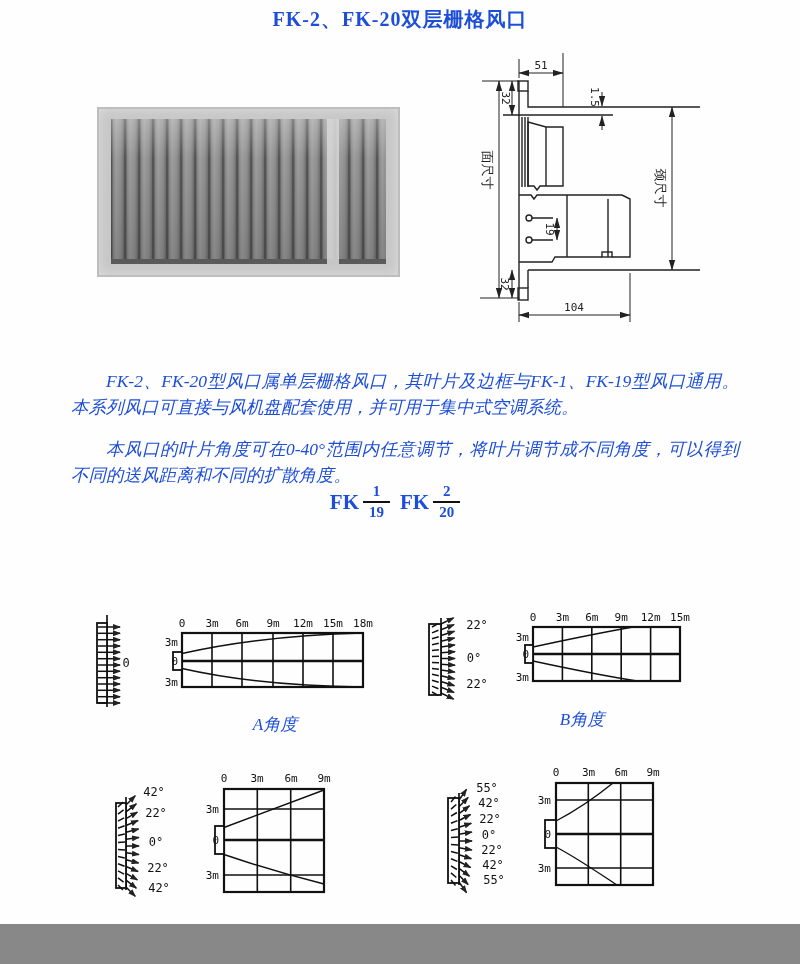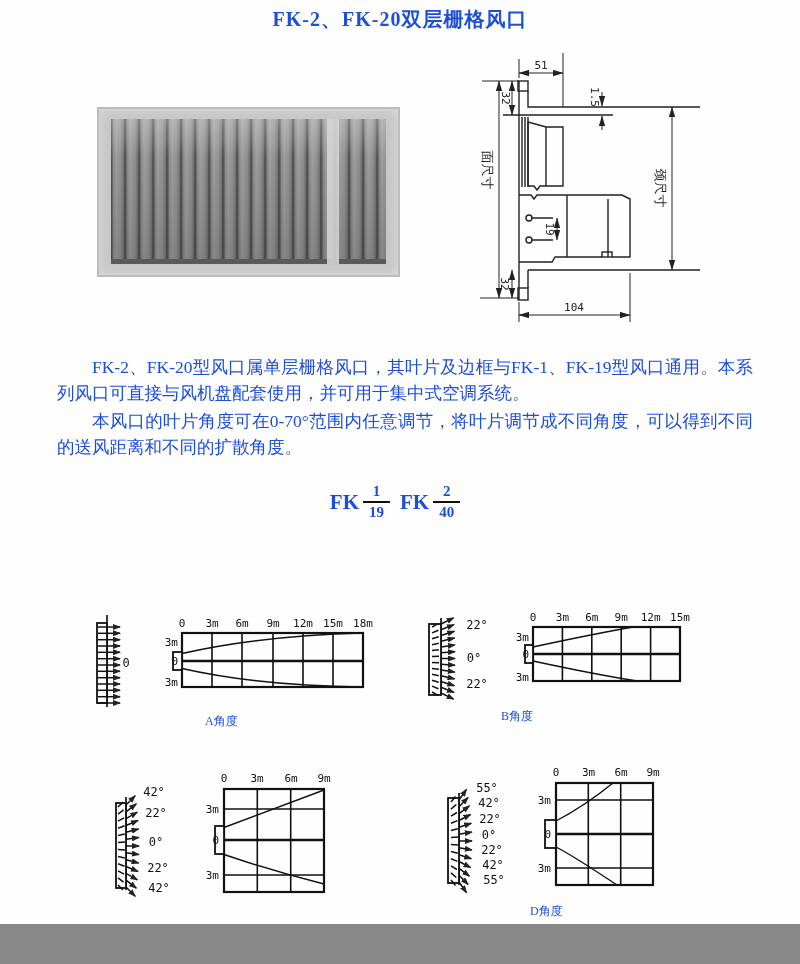--- a/index.html
+++ b/index.html
@@ -12,21 +12,21 @@
          background:#c7c7c7;box-shadow:inset 0 0 0 2px #bdbdbd, inset 0 0 14px rgba(255,255,255,.5);}
   .slats{position:absolute;left:14px;top:12px;right:14px;bottom:13px;
          background:
            linear-gradient(180deg, rgba(255,255,255,.28), rgba(255,255,255,0) 28%, rgba(0,0,0,.14)),
            repeating-linear-gradient(90deg,#474747 0px,#8a8a8a 2.5px,#9e9e9e 5px,#8f8f8f 10px,#747474 12.5px,#474747 14px);
          border-bottom:5px solid #5a5a5a;}
   .slat-light{position:absolute;right:17%;top:0;bottom:0;width:12px;background:#d9d9d9;opacity:.85;}
   
   .bodytext{position:absolute;left:55px;top:352px;width:700px;font-size:17.5px;
             line-height:26px;text-align:justify;}
-  .bodytext p{margin:2px;text-indent:2em;}
+  .bodytext p{margin:16px;text-indent:2em;font-style:italic;}
   
   .subtitle{position:absolute;left:0;top:484px;width:800px;display:flex;
             justify-content:center;align-items:center;font-weight:bold;}
   .subtitle .fk{font-size:21px;}
   .subtitle .tail{font-size:20px;margin-left:10px;letter-spacing:1px;}
   .frac{display:inline-flex;flex-direction:column;align-items:center;line-height:1;
         margin:0 10px 0 4px;}
   .frac .num{font-size:15px;padding:0 6px 2px;}
   .frac .den{font-size:15px;border-top:2px solid #111;padding:2px 6px 0;}
   
@@ -37,21 +37,21 @@
   .dimtxt{font:11px "DejaVu Sans Mono",monospace;fill:#222;}
   .dimcjk{font:13px "Liberation Serif",serif;fill:#222;}
   .gb{fill:none;stroke:#111;stroke-width:2.2;}
   .ginner{stroke:#111;stroke-width:1.6;fill:none;}
   .gmid{stroke:#111;stroke-width:2.4;fill:none;}
   .curve{fill:none;stroke:#111;stroke-width:1.4;}
   .fan line{stroke:#111;stroke-width:1.5;}
   .gr{stroke:#111;stroke-width:1.8;fill:#fff;}
   .tick{font:11px "DejaVu Sans Mono",monospace;fill:#111;}
   .alabel{font:12px "DejaVu Sans Mono",monospace;fill:#111;}
-  .cap{position:absolute;width:140px;text-align:left;font-size:12px;}
+  .cap{position:absolute;width:140px;text-align:center;font-size:17px;font-style:italic;}
   marker path{fill:#222;stroke:none;}
 </style>
 </head>
 <body>
 
 <div class="page">
 
   <div class="title">FK-2、FK-20双层栅格风口</div>
 
   <div class="photo">
@@ -110,33 +110,33 @@
     <text class="dimtxt" x="134" y="55" text-anchor="middle" transform="rotate(90 134 52)">1.5</text>
     <text class="dimcjk" x="27" y="129" text-anchor="middle" transform="rotate(90 27 125)">面尺寸</text>
     <text class="dimtxt" x="89" y="187" text-anchor="middle" transform="rotate(90 89 184)">19</text>
     <text class="dimcjk" x="200" y="147" text-anchor="middle" transform="rotate(90 200 143)">颈尺寸</text>
     <text class="dimtxt" x="44" y="242" text-anchor="middle" transform="rotate(90 44 239)">32</text>
     <text class="dimtxt" x="114" y="266" text-anchor="middle">104</text>
   </svg>
 
   <div class="bodytext">
     <p>FK-2、FK-20型风口属单层栅格风口，其叶片及边框与FK-1、FK-19型风口通用。本系列风口可直接与风机盘配套使用，并可用于集中式空调系统。</p>
-    <p>本风口的叶片角度可在0-70°范围内任意调节，将叶片调节成不同角度，可以得到不同的送风距离和不同的扩散角度。</p>
+    <p>本风口的叶片角度可在0-40°范围内任意调节，将叶片调节成不同角度，可以得到不同的送风距离和不同的扩散角度。</p>
   </div>
 
   <div class="subtitle">
     <span class="fk">FK</span>
     <span class="frac">
       <span class="num">1</span>
       <span class="den">19</span>
     </span>
     <span class="fk">FK</span>
     <span class="frac">
       <span class="num">2</span>
-      <span class="den">40</span>
+      <span class="den">20</span>
     </span>
   </div>
 
   <svg style="left:90px;top:605px" width="290" height="110" viewBox="0 0 290 110">
     <g>
       <path class="obj" style="stroke-width:1.8" d="M17,10 V102"></path>
       <rect class="gr" x="7" y="18" width="10" height="80"></rect>
     </g>
     <g class="fan">
         <line x1="8" y1="22.0" x2="30.0" y2="22.0" marker-end="url(#farr)"></line>
@@ -233,21 +233,21 @@
       <text class="tick" x="196.2" y="21" text-anchor="middle">9m</text>
       <text class="tick" x="225.6" y="21" text-anchor="middle">12m</text>
       <text class="tick" x="255" y="21" text-anchor="middle">15m</text>
     </g>
     <g>
       <text class="tick" x="104" y="41" text-anchor="end">3m</text>
       <text class="tick" x="104" y="58" text-anchor="end">0</text>
       <text class="tick" x="104" y="81" text-anchor="end">3m</text>
     </g>
   </svg>
-  <div class="cap" style="left:501px;top:708px">B角度</div>
+  <div class="cap" style="left:512px;top:708px">B角度</div>
 
   <svg style="left:90px;top:765px" width="290" height="135" viewBox="0 0 290 135">
     <g>
       <path class="obj" style="stroke-width:1.8" d="M36,32 V125"></path>
       <rect class="gr" x="26" y="38" width="10" height="85"></rect>
     </g>
     <g class="fan">
         <line x1="28" y1="42.0" x2="32.9" y2="37.1"></line>
         <line x1="28" y1="49.1" x2="33.6" y2="44.9"></line>
         <line x1="28" y1="56.2" x2="34.1" y2="52.8"></line>
@@ -362,15 +362,14 @@
       <text class="tick" x="163.5" y="16" text-anchor="middle">3m</text>
       <text class="tick" x="196" y="16" text-anchor="middle">6m</text>
       <text class="tick" x="228" y="16" text-anchor="middle">9m</text>
     </g>
     <g>
       <text class="tick" x="126" y="44" text-anchor="end">3m</text>
       <text class="tick" x="126" y="78" text-anchor="end">0</text>
       <text class="tick" x="126" y="112" text-anchor="end">3m</text>
     </g>
   </svg>
-  <div class="cap" style="left:530px;top:903px">D角度</div>
 
 </div>
 
 </body></html>

